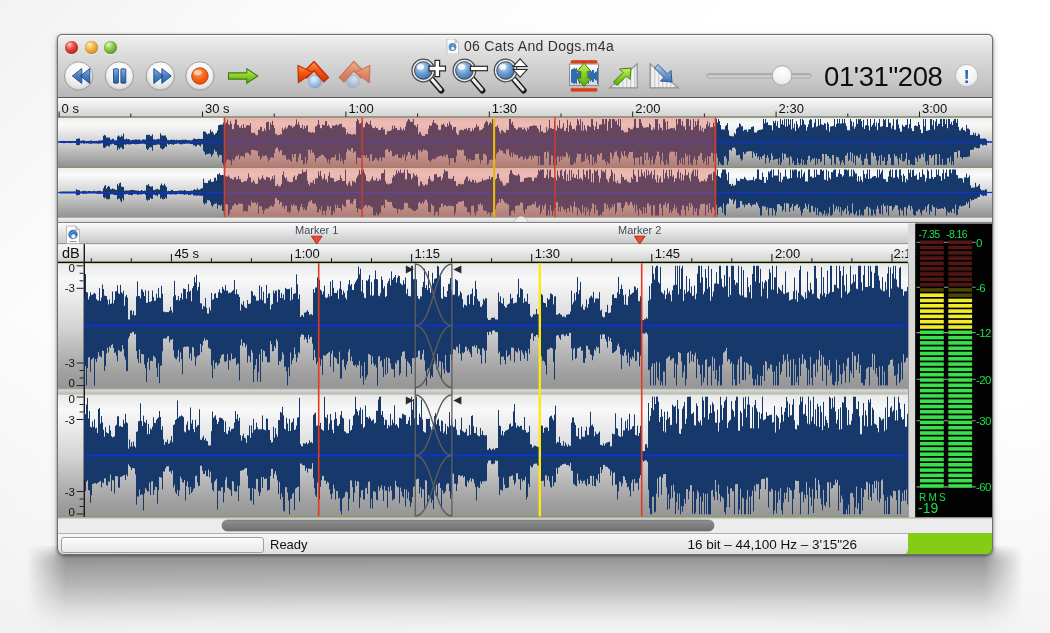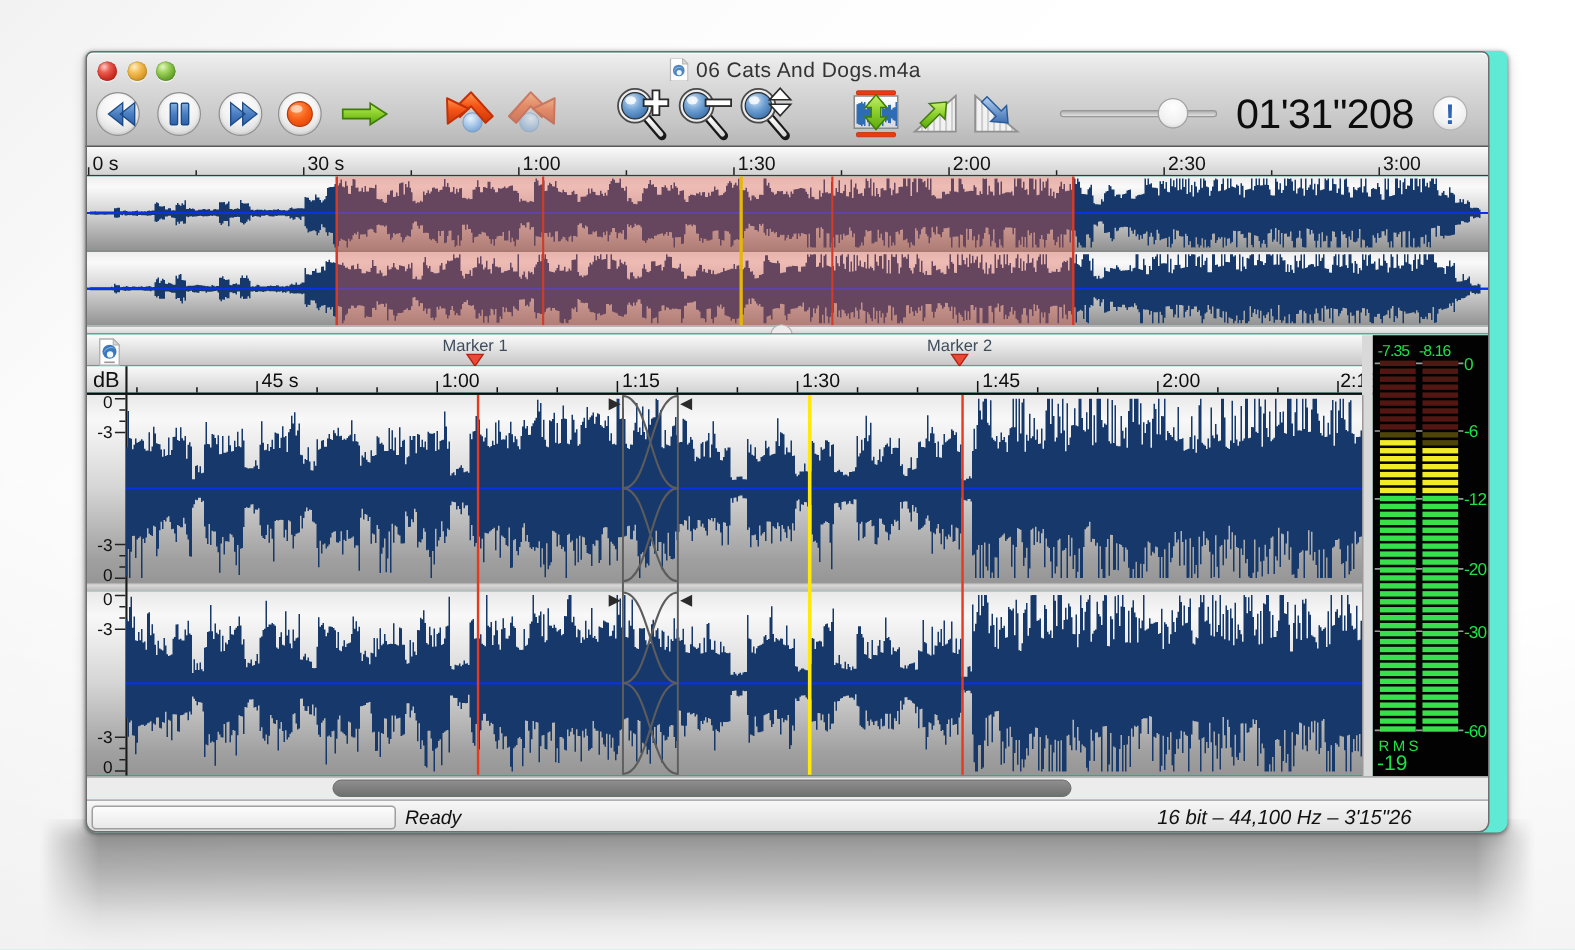--- a/index.html
+++ b/index.html
@@ -2,23 +2,22 @@
 <html><head><meta charset="utf-8"><style>
 html,body{margin:0;padding:0;}
 body{width:1050px;height:633px;overflow:hidden;position:relative;
  font-family:"Liberation Sans",sans-serif;
  background:
   radial-gradient(130% 90% at 60% 20%, rgba(255,255,255,0) 55%, rgba(0,0,0,0.05) 100%),
   linear-gradient(135deg,#f2f2f2 0%,#fbfbfb 18%,#ffffff 45%,#ffffff 100%);}
 .abs{position:absolute;}
 #win{position:absolute;left:57px;top:34px;width:936px;height:521px;
  border-radius:5px 5px 7px 7px;
- background:#5eead4;
+ background:#84cc16;
  box-shadow:0 1px 3px rgba(0,0,0,0.5), 0 4px 9px rgba(0,0,0,0.18);
- padding-left:12px;
  }
 #shadow{position:absolute;left:26px;top:546px;width:998px;height:88px;filter:blur(5px);
  background:linear-gradient(rgba(0,0,0,0) 0%,rgba(0,0,0,.2) 6.8%,rgba(0,0,0,.38) 12.5%,rgba(0,0,0,.37) 16%,rgba(0,0,0,.35) 21.6%,rgba(0,0,0,.33) 28.4%,rgba(0,0,0,.26) 43%,rgba(0,0,0,.17) 59%,rgba(0,0,0,.08) 74%,rgba(0,0,0,.035) 84%,rgba(0,0,0,.012) 96%,rgba(0,0,0,0) 100%);
  -webkit-mask-image:linear-gradient(90deg,transparent,#000 40px,#000 calc(100% - 40px),transparent);}
 #winborder{position:absolute;left:0;top:0;width:934px;height:519px;border:1px solid #6f6f6f;border-radius:5px 5px 7px 7px;z-index:60;pointer-events:none;}
 #chrome{position:absolute;left:1px;top:1px;width:934px;height:63px;border-radius:4px 4px 0 0;
  background:linear-gradient(#f0f0f0,#dcdcdc 30%,#c6c6c6 75%,#b5b5b5 100%);
  box-shadow:inset 0 1px 0 rgba(255,255,255,0.8);}
 #chromeline{position:absolute;left:0;top:63px;width:936px;height:1.2px;background:#585858;}
 .tl{position:absolute;top:7px;width:13px;height:13px;border-radius:50%;}
@@ -401,18 +400,18 @@
       <text x="918" y="160.5" font-size="11.5" fill="#1de24a" style="letter-spacing:-0.6px">-20</text>
       <text x="918" y="202.10000000000002" font-size="11.5" fill="#1de24a" style="letter-spacing:-0.6px">-30</text>
       <text x="918" y="268.2" font-size="11.5" fill="#1de24a" style="letter-spacing:-0.6px">-60</text>
       <path d="M858.5,19.2H862 M886,19.2H890.3 M914.2,19.2H917.6M858.5,64.3H862 M886,64.3H890.3 M914.2,64.3H917.6M858.5,109.6H862 M886,109.6H890.3 M914.2,109.6H917.6M858.5,156.2H862 M886,156.2H890.3 M914.2,156.2H917.6M858.5,197.8H862 M886,197.8H890.3 M914.2,197.8H917.6M858.5,263.9H862 M886,263.9H890.3 M914.2,263.9H917.6" stroke="#9a9a9a" stroke-width="1.1"></path>
       <text x="861" y="277.5" font-size="10" fill="#1de24a" style="letter-spacing:2.2px">RMS</text>
       <text x="860" y="290" font-size="14" fill="#1de24a">-19</text>
       <rect x="0" y="294.5" width="934" height="15.5" fill="#ececec"></rect>
       <rect x="0" y="294.5" width="934" height="0.9" fill="#9e9e9e"></rect>
       <rect x="164" y="297" width="492" height="11" rx="5.5" fill="url(#thumbg)" stroke="#666" stroke-width="0.6"></rect>
     </svg>
-<div class="abs" style="left:1px;top:499px;width:934px;height:21px;border-top:1px solid #b0b0b0;border-radius:0 0 6px 6px;background:linear-gradient(#f7f7f7,#dedede);font-style:italic;">
+<div class="abs" style="left:1px;top:499px;width:850px;height:21px;border-top:1px solid #b0b0b0;border-radius:0 0 6px 6px;background:linear-gradient(#f7f7f7,#dedede);">
 <div class="abs" style="left:3px;top:3px;width:201px;height:14px;border:1px solid #9f9f9f;border-radius:3px;background:linear-gradient(#fdfdfd,#e9e9e9);"></div>
 <div class="abs" style="left:212px;top:3px;font-size:13px;color:#111;">Ready</div>
 <div class="abs" style="right:51px;top:3px;font-size:13.5px;color:#111;">16 bit – 44,100 Hz – 3'15"26</div>
 </div>
 <div id="winborder"></div>
   </div>
 </body></html>

